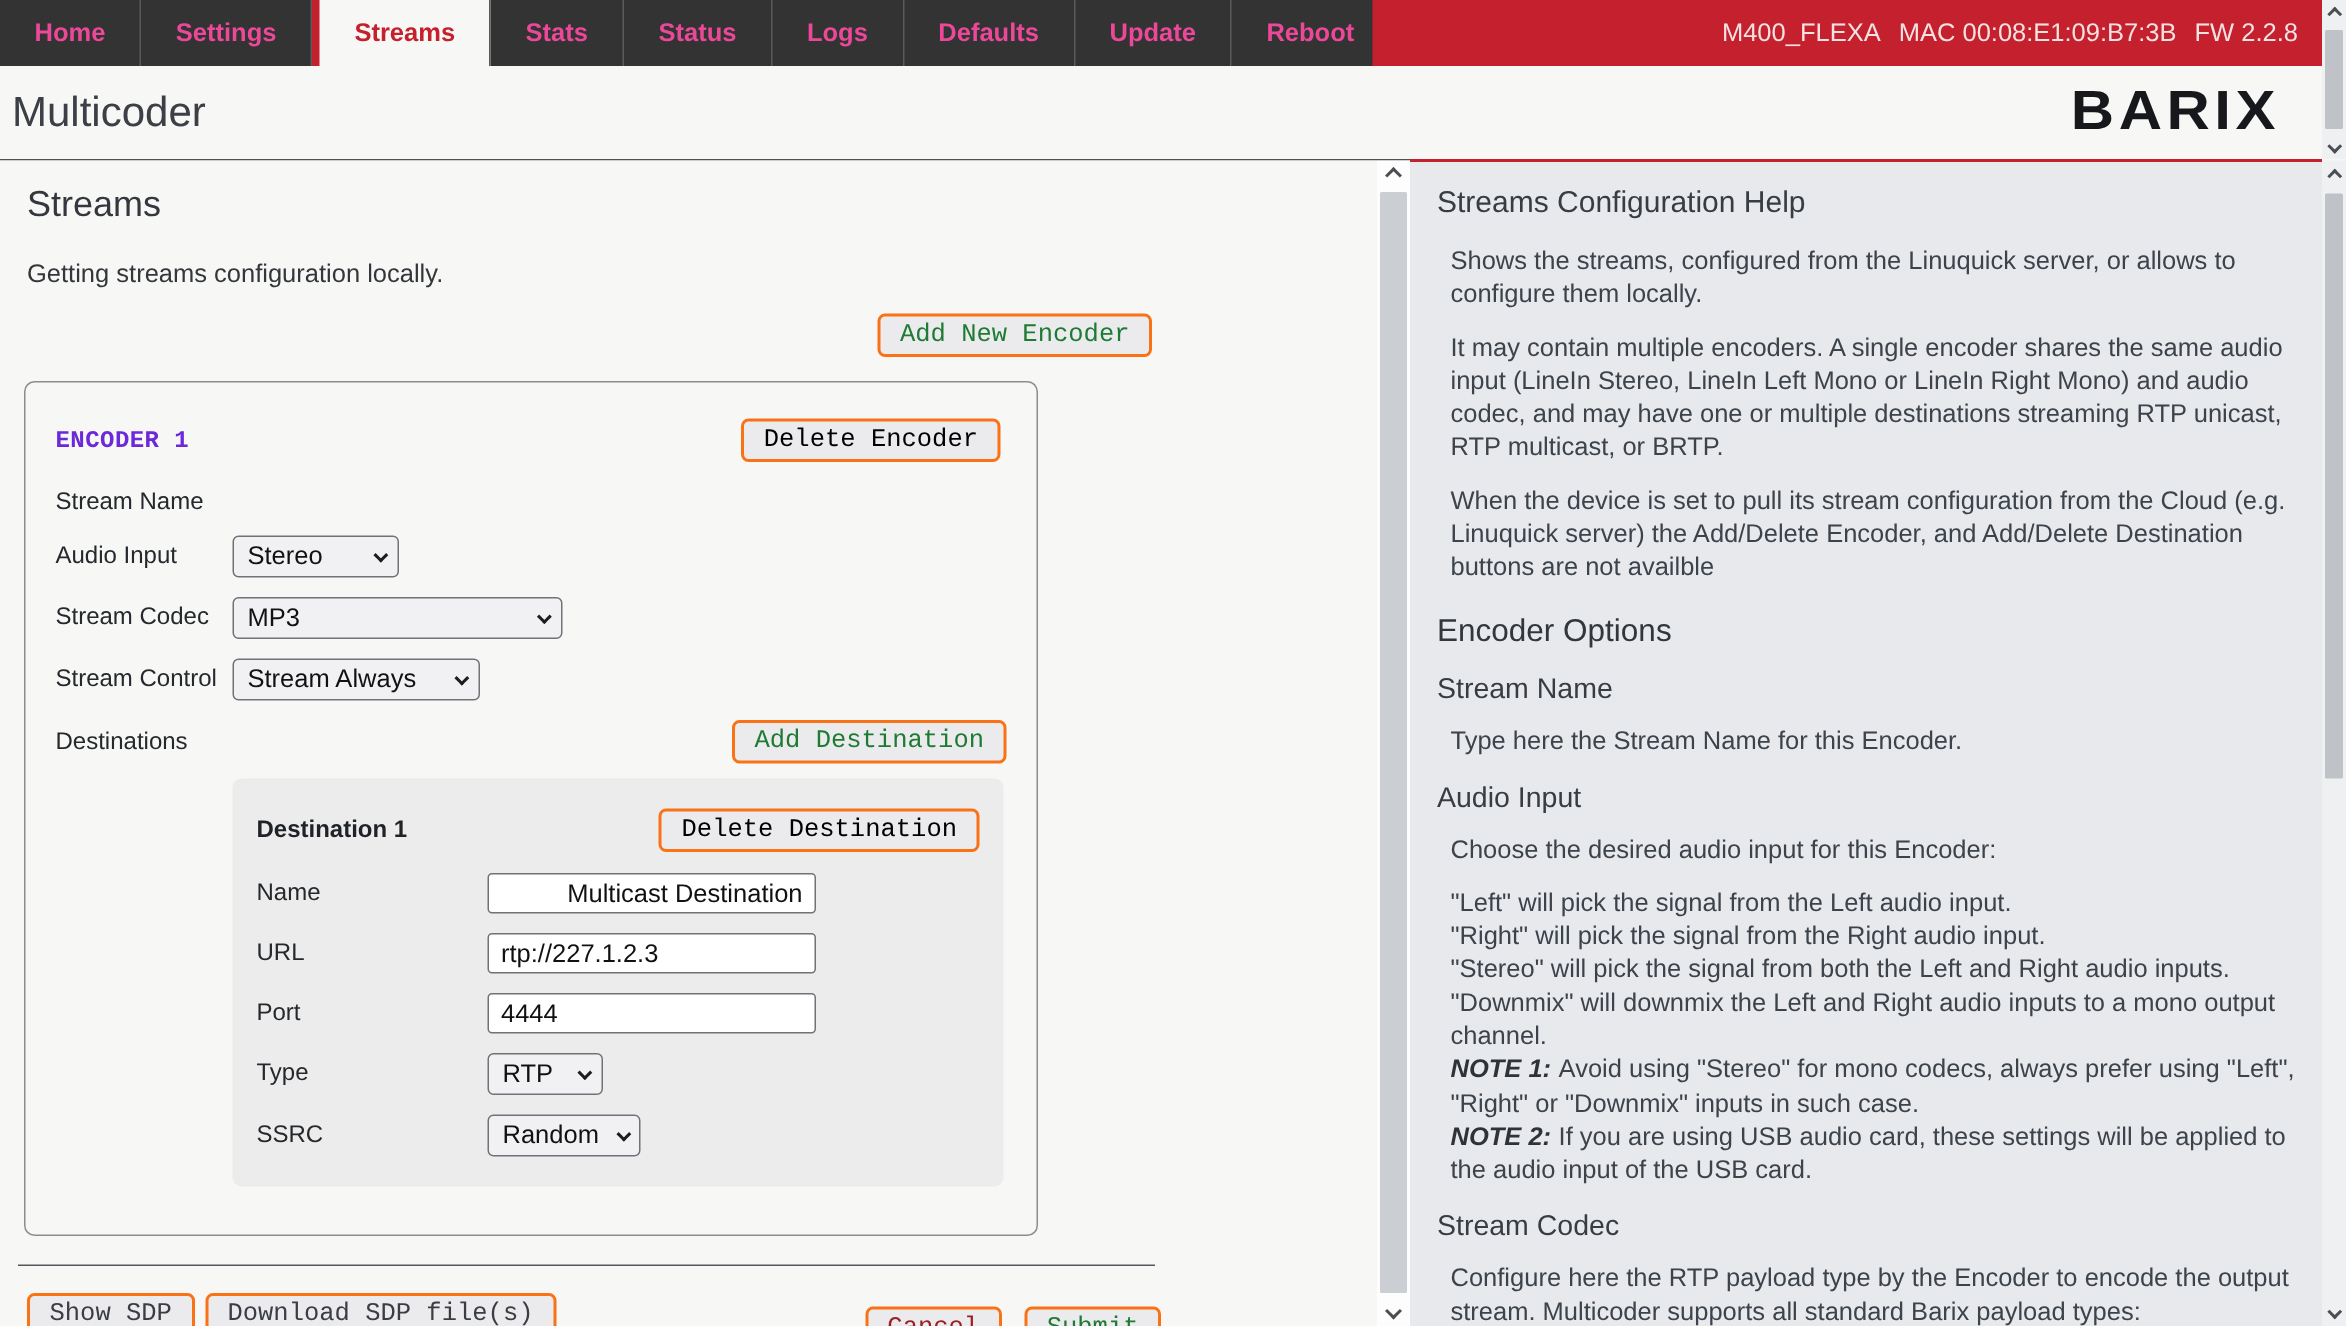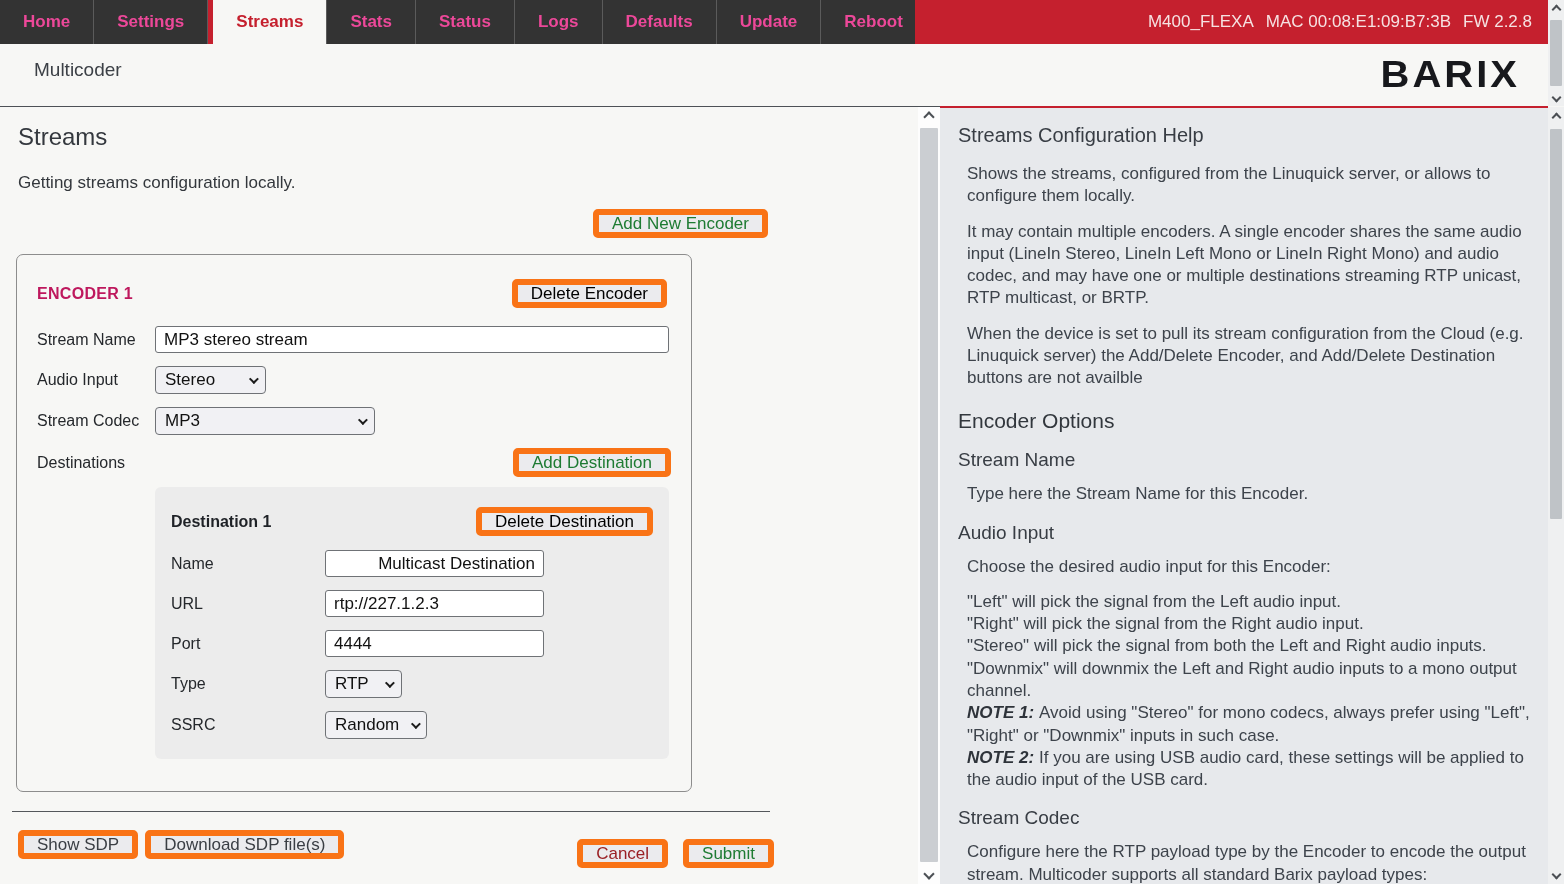--- a/index.html
+++ b/index.html
@@ -30,54 +30,54 @@
     background:#c5202e; display:flex; align-items:center; justify-content:flex-end;
     gap:12px; padding-right:16px; font-size:17px; color:#f6e2e2;
   }
 
   
   .header {
     position:absolute; top:44px; left:0; width:1548px; height:62px;
     background:#f7f7f5;
   }
   .page-title {
-    position:absolute; left:34px; top:15px;
-    font-size:19px; color:#3c4046;
+    position:absolute; left:8px; top:15px;
+    font-size:28px; color:#3c4046;
   }
   .brand-logo {
     position:absolute; right:28px; top:8px;
     font-size:40px; font-weight:900; letter-spacing:3px; color:#17181c;
     transform:scaleY(0.92);
   }
   .header-border-dark { position:absolute; top:106px; left:0; width:940px; height:1px; background:#4d5156; }
 
   
   .main { position:absolute; top:107px; left:0; width:918px; height:777px; background:#f7f7f5; overflow:hidden; }
   .main-inner { padding:16px 0 0 18px; width:770px; }
   .main-title { font-size:24px; color:#34383e; font-weight:400; margin-bottom:22px; }
   .status-text { font-size:17px; margin-bottom:16px; color:#33373c; }
   .add-enc-row { display:flex; justify-content:flex-end; margin-bottom:16px; padding-right:2px; }
 
   .btn {
     display:inline-flex; align-items:center; justify-content:center;
-    background:#ebebee; border:6px solid #f97316; border-radius:5px;
+    background:#ebebee; border:2px solid #f97316; border-radius:5px;
     font-size:17px; padding:3px 13px; height:29px; cursor:pointer;
-    font-family:Liberation Sans, sans-serif; white-space:nowrap; color:#3a3e44;
+    font-family:Liberation Mono, monospace; white-space:nowrap; color:#3a3e44;
   }
   .btn.green { color:#1e7b33; }
   .btn.red   { color:#000000; }
   .btn.dark-red { color:#9a2025; }
 
   
   .encoder-box {
     width:676px; border:1px solid #8d8d8d; border-radius:7px;
     padding:24px 20px 32px 20px; margin-left:-2px; background:#f7f7f5;
   }
   .enc-header { display:flex; align-items:center; justify-content:space-between; margin-bottom:18px; padding-right:4px; }
-  .enc-title { font-size:16px; font-weight:700; color:#be185d; letter-spacing:.3px; }
+  .enc-title { font-size:16px; font-weight:700; color:#6d28d9; letter-spacing:.3px;font-family:Liberation Mono, monospace; }
   .form-row { display:flex; align-items:center; margin-bottom:13px; }
   .form-label { width:118px; flex:none; font-size:16px; color:#25282c; }
   .text-input {
     height:27px; border:1px solid #6f7276; border-radius:3px; background:#ffffff;
     font-size:17px; padding:0 8px; font-family:inherit; color:#111;
   }
   .sel {
     display:inline-flex; align-items:center; justify-content:space-between;
     background:#f1f1f4; border:1px solid #6f7276; border-radius:4px;
     height:28px; padding:0 9px; font-size:17px; color:#111; cursor:pointer;
@@ -172,39 +172,45 @@
     </div>
 
     <div class="encoder-box">
       <div class="enc-header">
         <span class="enc-title">ENCODER 1</span>
         <button class="btn red">Delete Encoder</button>
       </div>
 
       <div class="form-row">
         <span class="form-label">Stream Name</span>
-        <input class="text-input" style="width: 514px;" type="text" value="MP3 stereo stream">
       </div>
 
       <div class="form-row">
         <span class="form-label">Audio Input</span>
         <span class="sel" style="width:111px">
           <span>Stereo</span>
           <span class="sel-chev"></span>
         </span>
       </div>
 
       <div class="form-row">
         <span class="form-label">Stream Codec</span>
         <span class="sel" style="width:220px">
           <span>MP3</span>
           <span class="sel-chev"></span>
         </span>
       </div>
 
+      <div class="form-row">
+        <span class="form-label">Stream Control</span>
+        <span class="sel" style="width:165px">
+          <span>Stream Always</span>
+          <span class="sel-chev"></span>
+        </span>
+      </div>
 
       <div class="dest-row">
         <span class="form-label" style="width:auto">Destinations</span>
         <button class="btn green">Add Destination</button>
       </div>
 
       <div class="dest-panel">
         <div class="dest-header">
           <span class="dest-title">Destination 1</span>
           <button class="btn red">Delete Destination</button>

